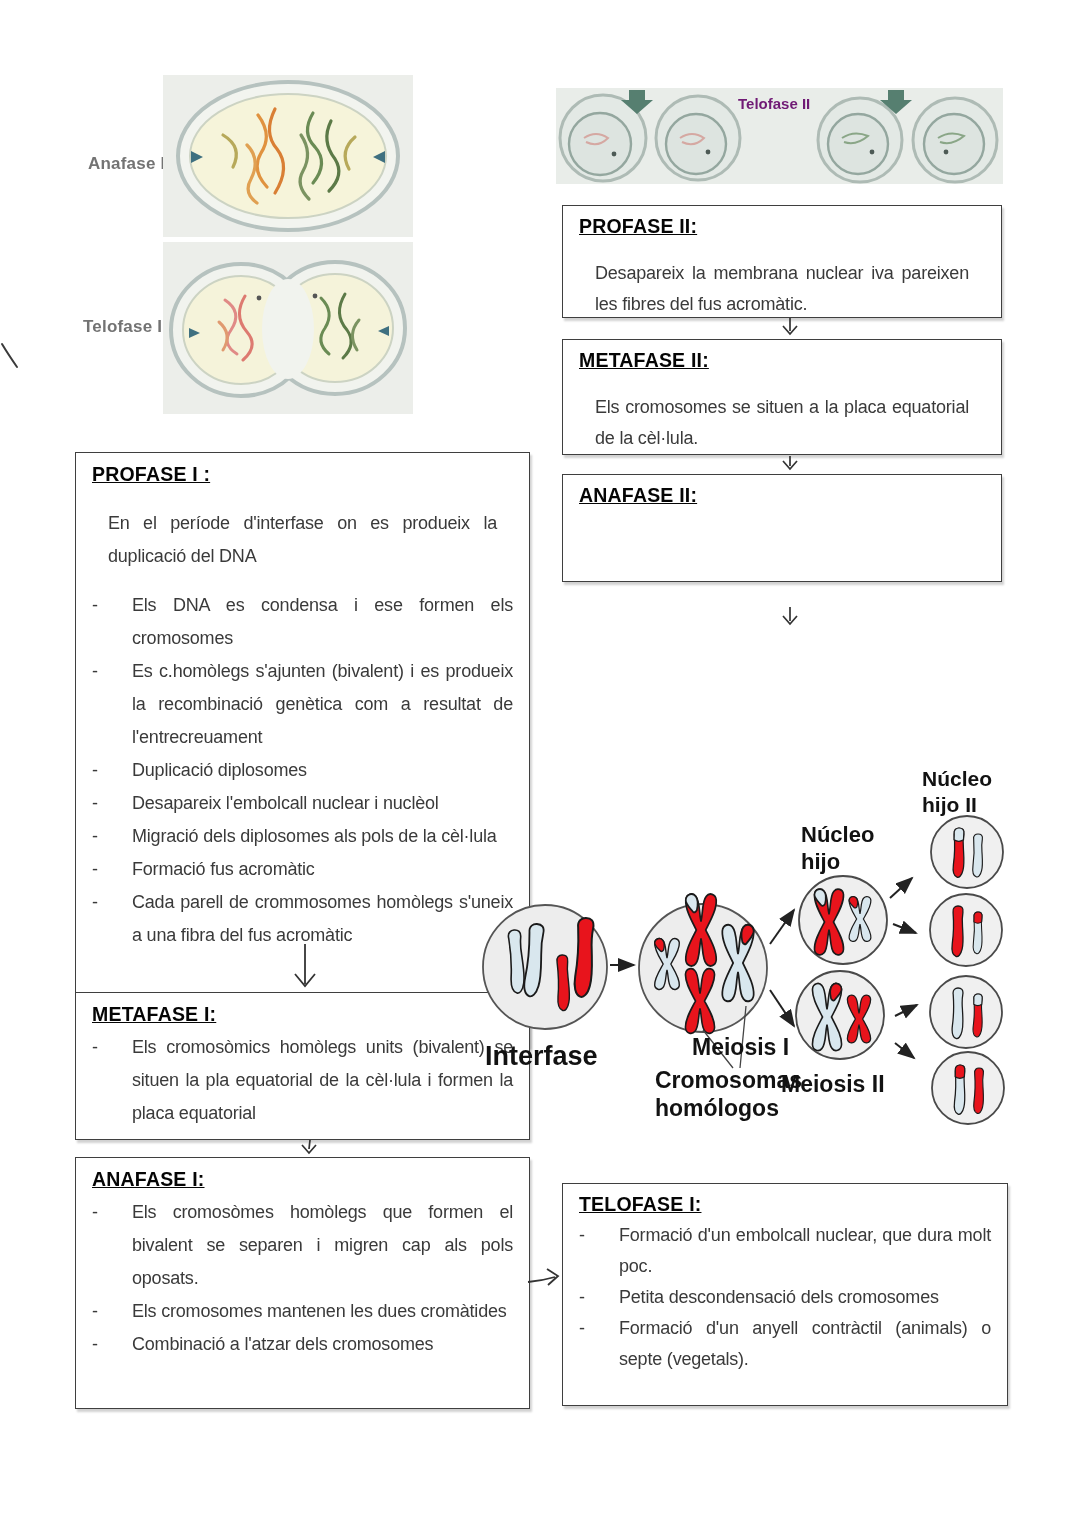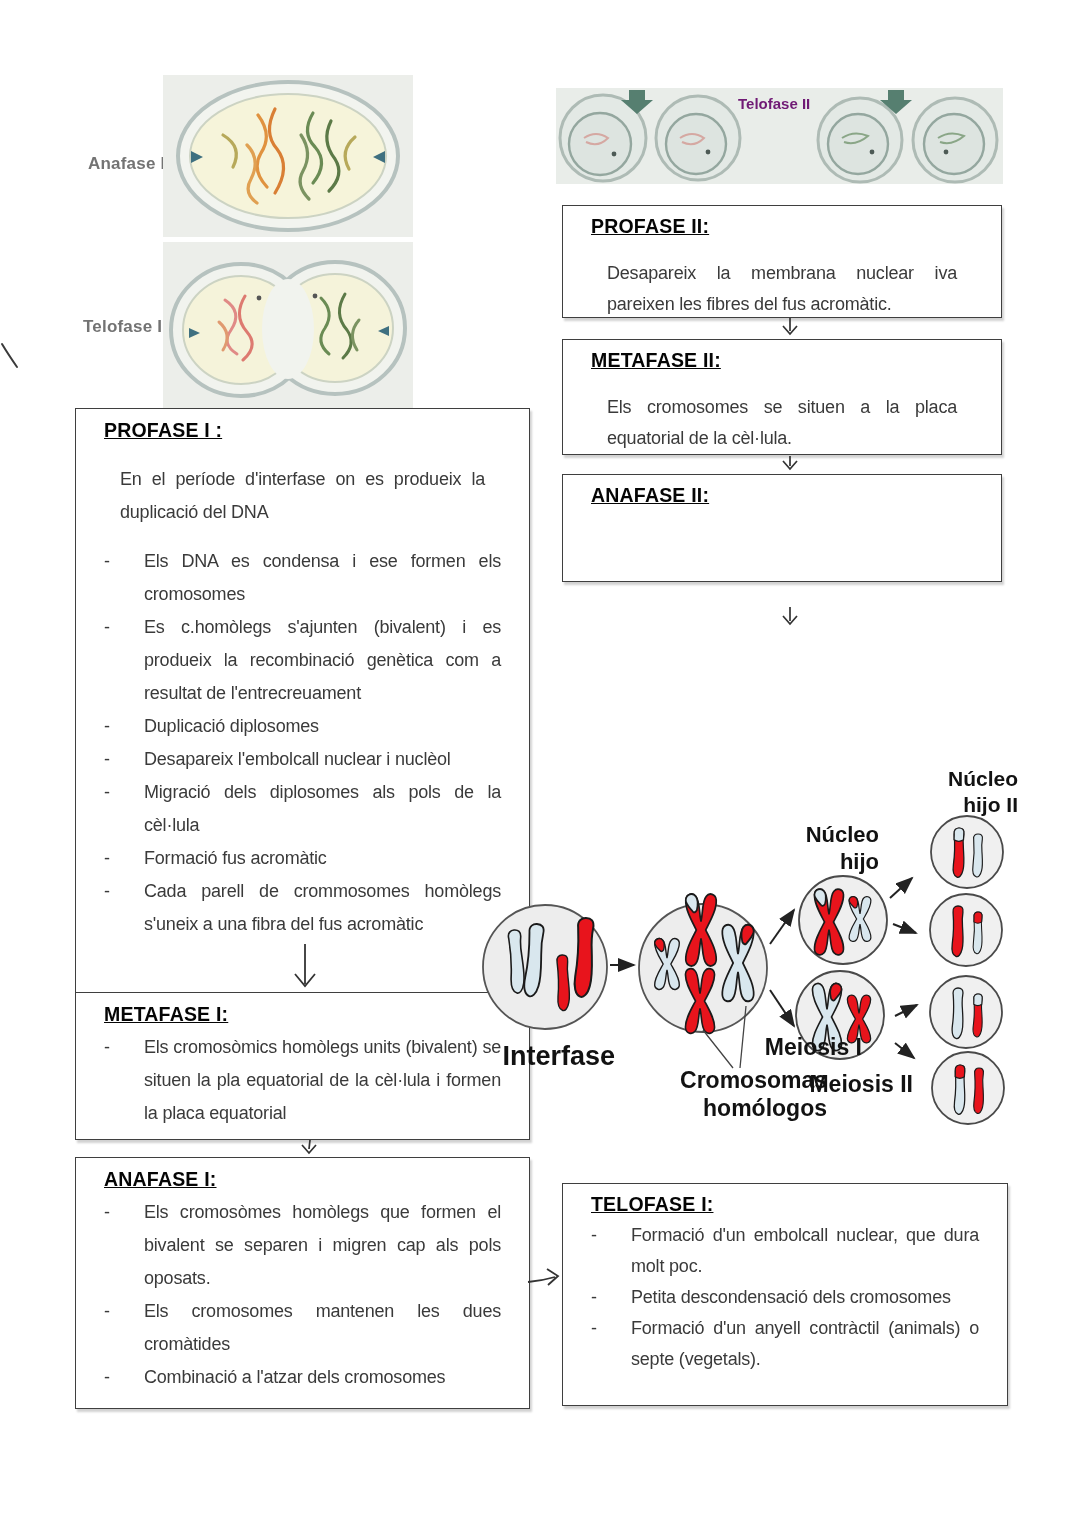--- a/index.html
+++ b/index.html
@@ -2,33 +2,33 @@
 <html><head>
 <meta charset="utf-8">
 <style>
   html,body{margin:0;padding:0;background:#fff;}
   .page{position:relative;width:1080px;height:1527px;background:#ffffff;overflow:hidden;
         font-family:"Liberation Sans", sans-serif;color:#383838;}
   .abs{position:absolute;}
   
   .tbox{position:absolute;border:1.6px solid #3f3f3f;background:#fff;
         box-shadow:2px 3px 2px rgba(0,0,0,0.18);
-        padding:5px 28px;box-sizing:border-box;overflow:hidden;
+        padding:5px 16px;box-sizing:border-box;overflow:hidden;
         font-size:18px;letter-spacing:-0.2px;color:#3a3a3a;}
   .lcol{line-height:33px;}
   .rcol{line-height:31px;}
   .box-title{font-weight:bold;text-decoration:underline;color:#050505;font-size:19.5px;letter-spacing:.2px;}
   .para{margin:16px;text-align:justify;}
   .bullet{display:grid;grid-template-columns:40px 1fr;}
   .dash{color:#3a3a3a;}
   .btext{text-align:justify;}
   
   .img-label{position:absolute;font-weight:bold;font-size:17px;color:#737373;letter-spacing:.2px;}
   .strip-label{position:absolute;font-weight:bold;font-size:15px;color:#701a75;}
-  .diag-label{position:absolute;font-weight:bold;color:#121212;text-align:right;line-height:1.22;}
+  .diag-label{position:absolute;font-weight:bold;color:#121212;text-align:left;line-height:1.22;}
   
   svg{display:block;}
 </style>
 </head>
 <body>
 
 <div class="page">
 
   <svg class="abs" style="left:0;top:338px" width="22" height="34">
     <path d="M2,6 Q8,16 17,29" stroke="#3a3a3a" stroke-width="2" fill="none" stroke-linecap="round"></path>
@@ -103,21 +103,21 @@
         <circle cx="390" cy="64" r="2.4" fill="#4d5a55"></circle>
       </g>
     </g>
     <g fill="#567f70">
       <path d="M73,2 h16 v10 h8 l-16,14 l-16,-14 h8 z"></path>
       <path d="M332,2 h16 v10 h8 l-16,14 l-16,-14 h8 z"></path>
     </g>
   </svg>
   <div class="strip-label" style="left:738px;top:95px">Telofase II</div>
 
-  <div class="tbox lcol" style="left:75px;top:408px;width:455px;height:595px">
+  <div class="tbox lcol" style="left:75px;top:452px;width:455px;height:595px">
     <div class="box-title">PROFASE I :</div>
     <p class="para">En el període d'interfase on es produeix la duplicació del DNA</p>
     <div class="bullet">
         <span class="dash">-</span>
         <div class="btext">Els DNA es condensa i ese formen els cromosomes</div>
       </div>
     <div class="bullet">
         <span class="dash">-</span>
         <div class="btext">Es c.homòlegs s'ajunten (bivalent) i es produeix la recombinació genètica com a resultat de l'entrecreuament</div>
       </div>
@@ -370,18 +370,18 @@
           </g>
       <g transform="translate(509,310) scale(0.72)">
             <use href="#tube" fill="#e8141c"></use>
           </g>
         </g>
     </g>
   </svg>
 
   <div class="diag-label" style="left:485px;top:1040px;width:130px;font-size:27px">Interfase</div>
   <div class="diag-label" style="left:655px;top:1066px;width:172px;font-size:23px">Cromosomas homólogos</div>
-  <div class="diag-label" style="left:732px;top:1033px;width:130px;font-size:23px">Meiosis I</div>
+  <div class="diag-label" style="left:692px;top:1033px;width:130px;font-size:23px">Meiosis I</div>
   <div class="diag-label" style="left:781px;top:1070px;width:132px;font-size:23px">Meiosis II</div>
   <div class="diag-label" style="left:801px;top:822px;width:78px;font-size:22px">Núcleo hijo</div>
   <div class="diag-label" style="left:922px;top:766px;width:96px;font-size:21px">Núcleo hijo II</div>
 
 </div>
 
 </body></html>

